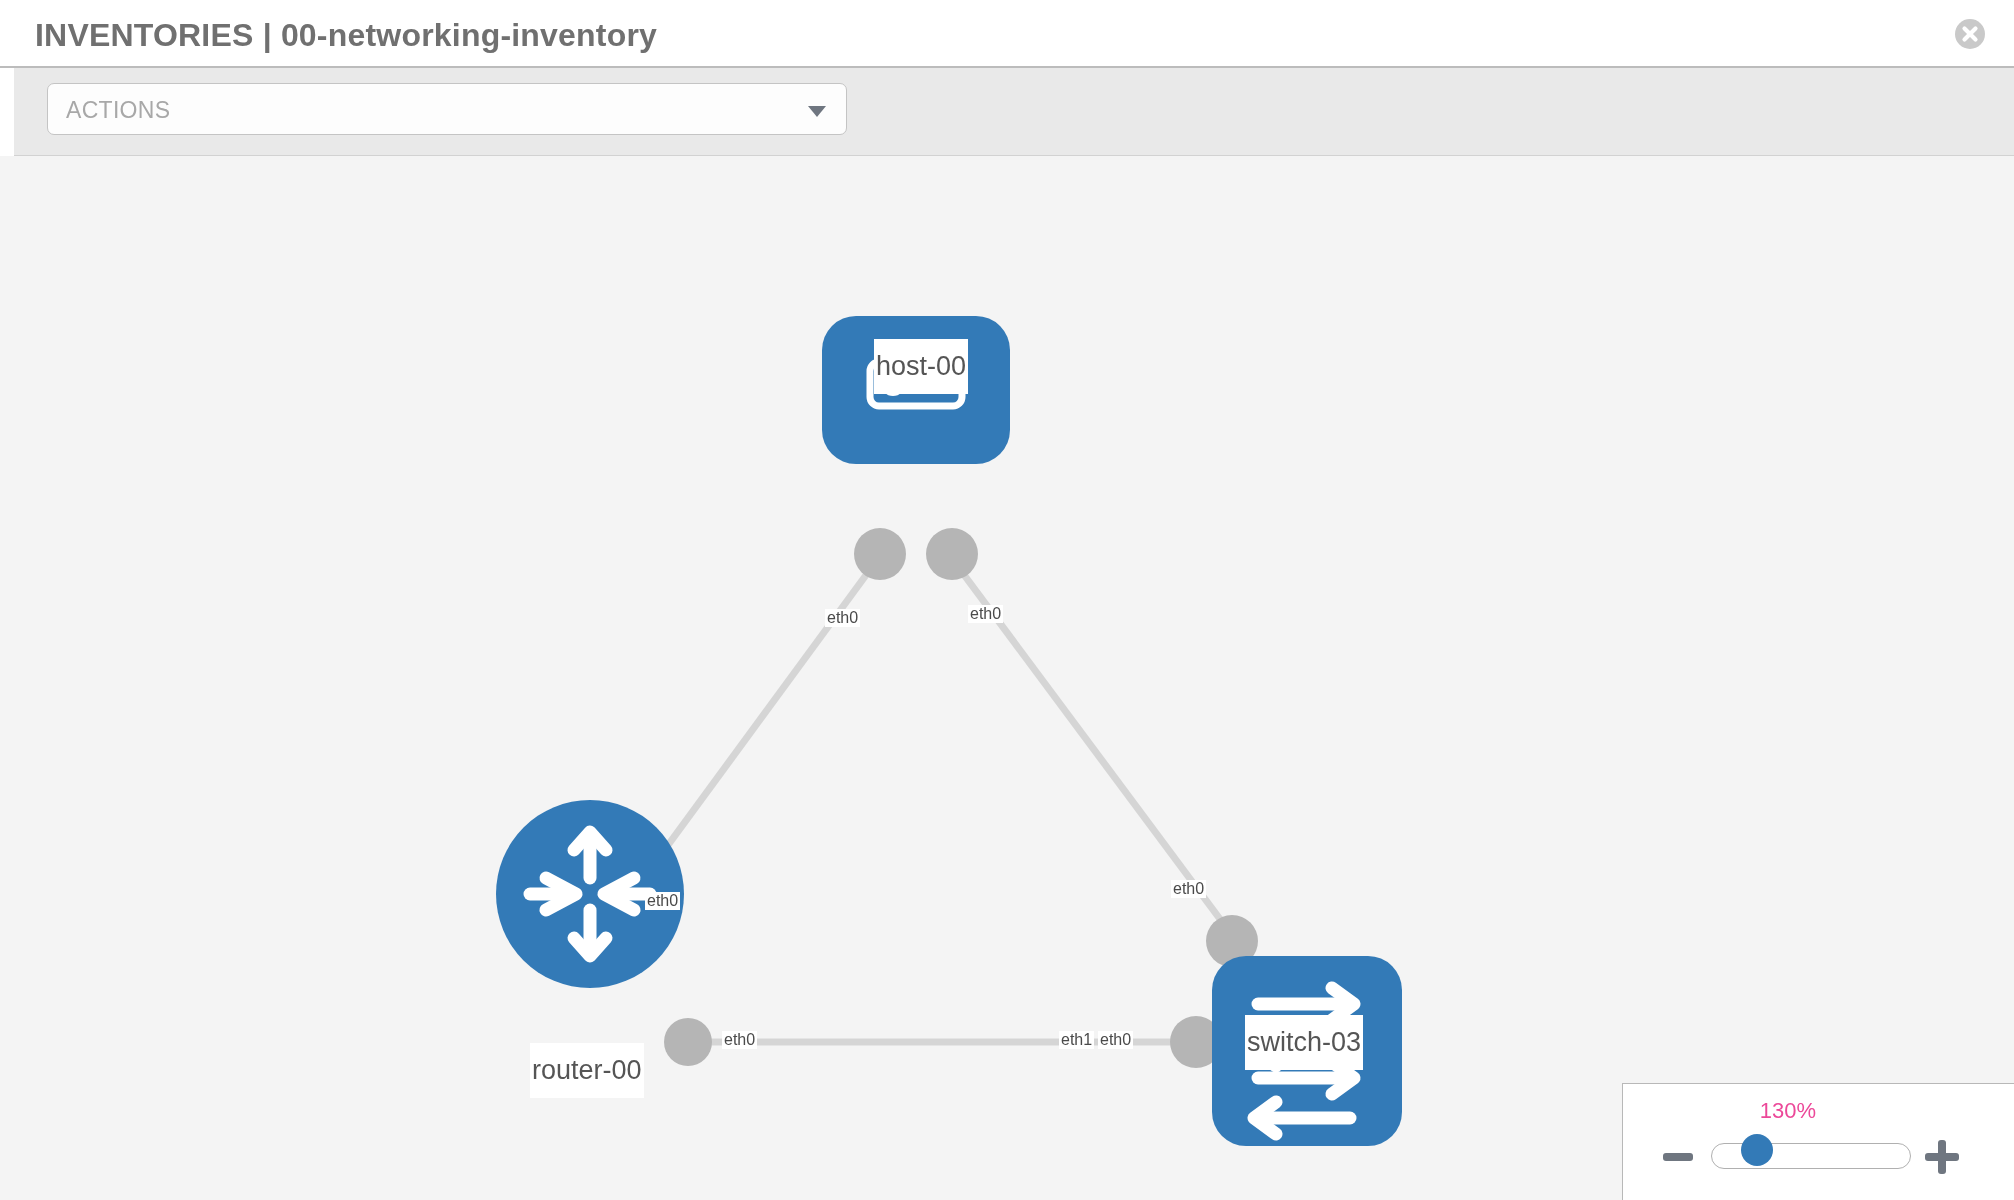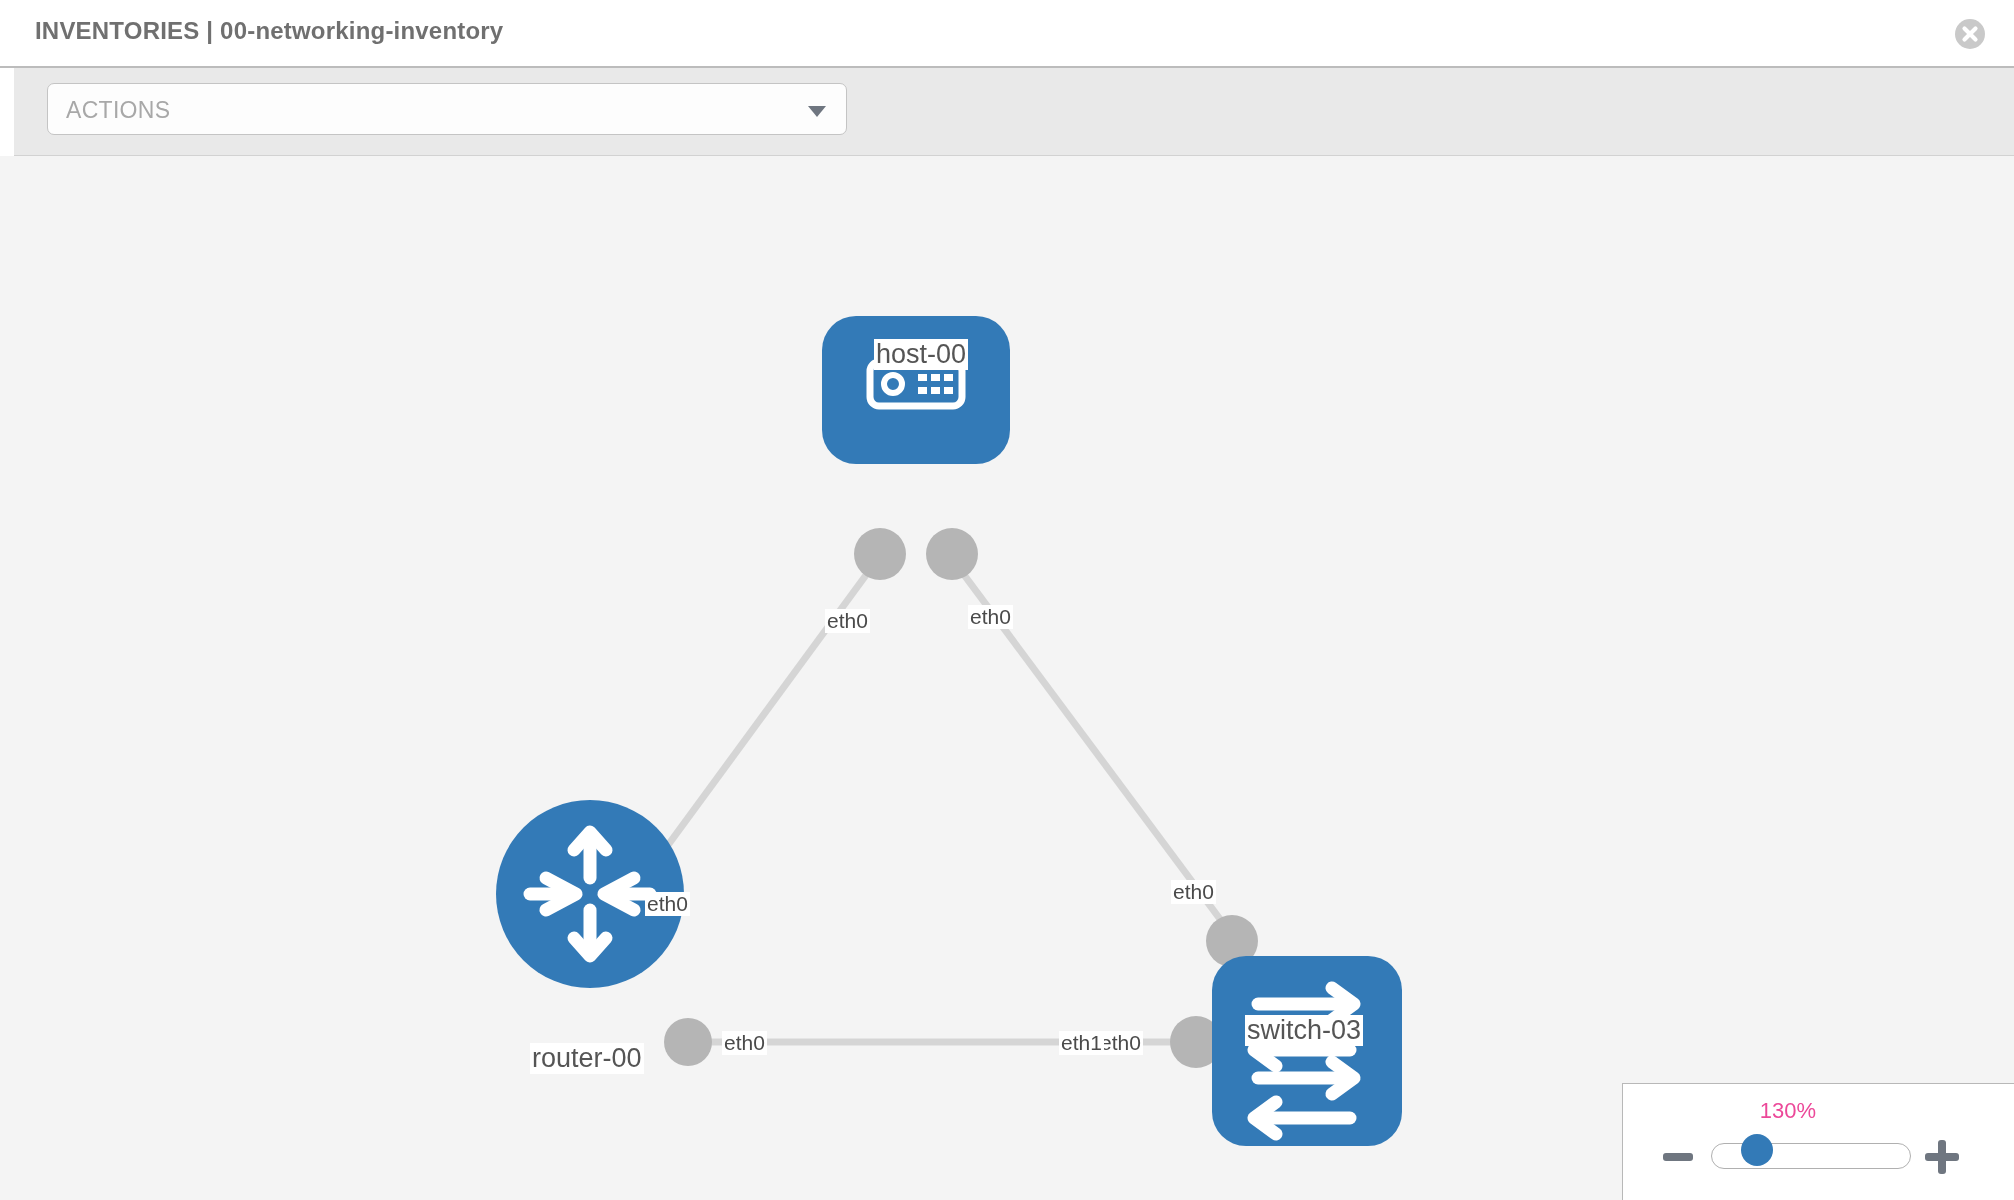--- a/index.html
+++ b/index.html
@@ -22,21 +22,21 @@
     width: 2014px;
     height: 68px;
     background: #ffffff;
     border-bottom: 2px solid #bcbcbc;
     box-sizing: border-box;
   }
   #page-title {
     position: absolute;
     left: 35px;
     top: 17px;
-    font-size: 24px;
+    font-size: 32px;
     font-weight: bold;
     color: #707070;
     letter-spacing: 0.2px;
     white-space: nowrap;
   }
   #close-icon {
     position: absolute;
     right: 28px;
     top: 18px;
     width: 32px;
@@ -122,25 +122,25 @@
     position: absolute;
     left: 0; top: 0;
   }
 
   .node-label {
     position: absolute;
     font-size: 27px;
     color: #555555;
     background: #ffffff;
     white-space: nowrap;
-    padding: 0 2px;
+    padding: 12px 2px;
   }
   .iface-label {
     position: absolute;
-    font-size: 21px;
+    font-size: 16px;
     color: #4a4a4a;
     background: #ffffff;
     white-space: nowrap;
     padding: 0 2px;
   }
 
   
   #zoom-panel {
     position: absolute;
     left: 1622px;

